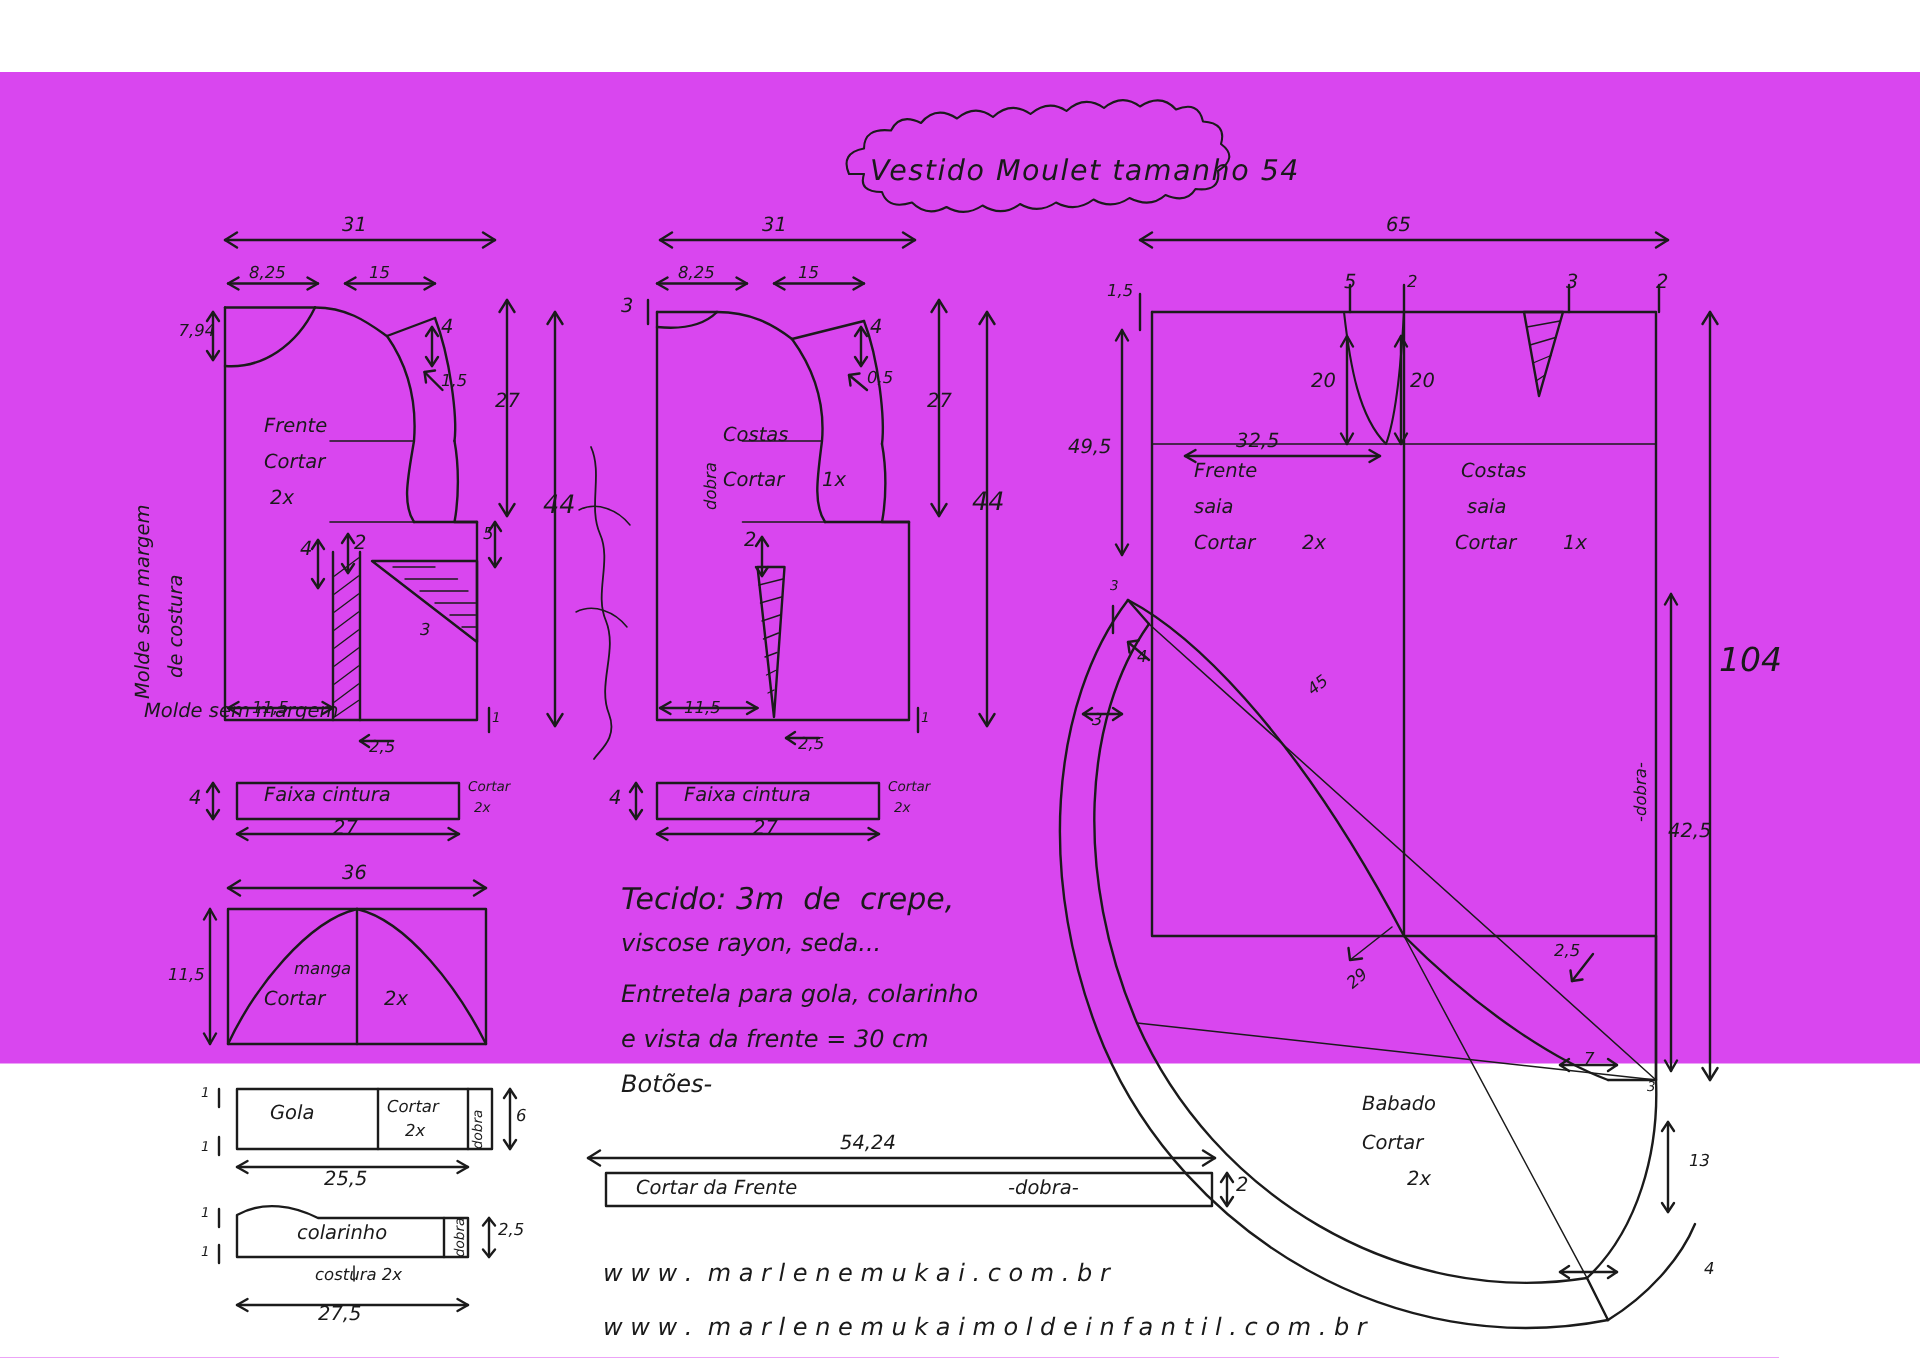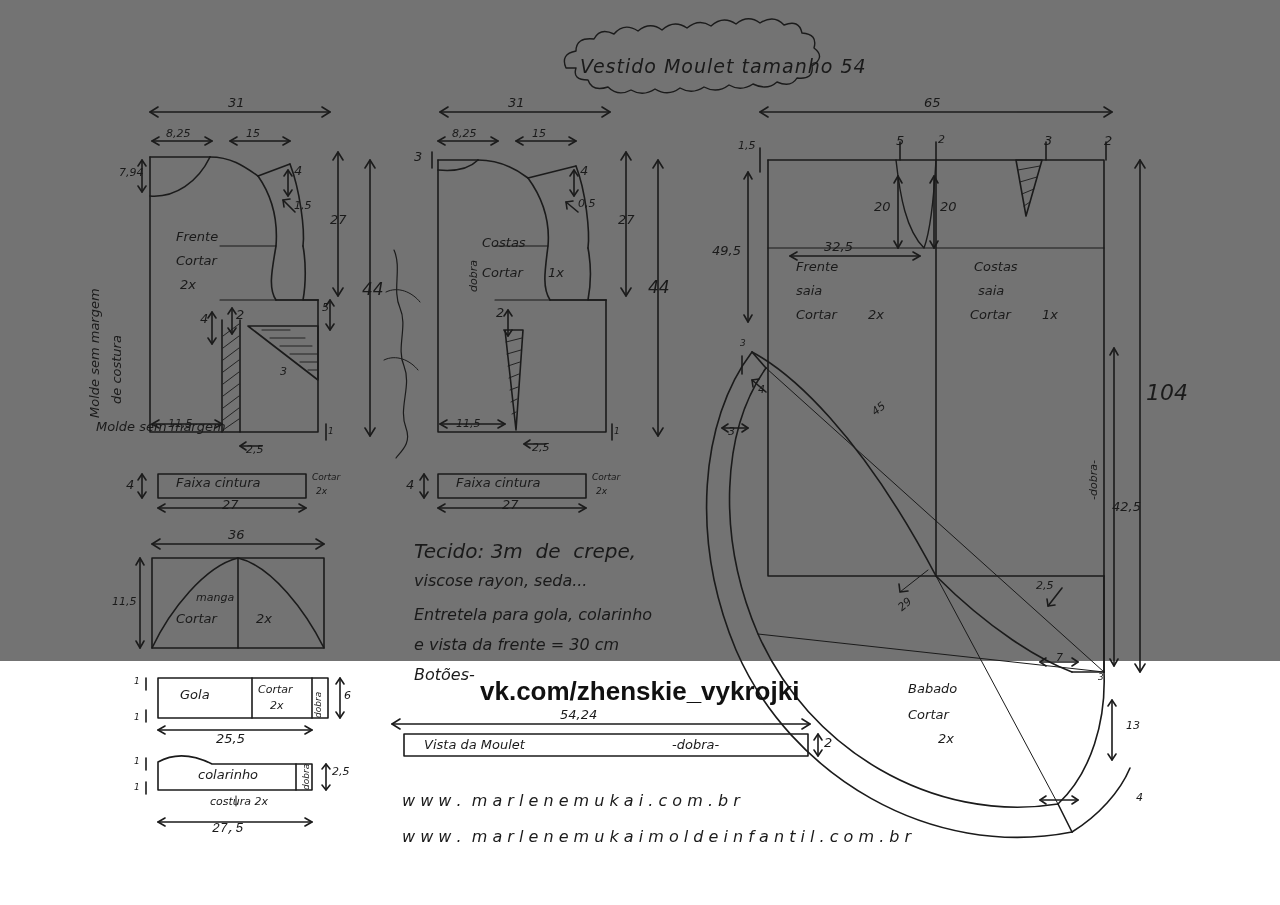--- a/index.html
+++ b/index.html
@@ -5,21 +5,22 @@
   html,body{margin:0;padding:0;}
   body{
     width:1280px;height:905px;
     background:#ffffff;
     font-family:"DejaVu Sans", sans-serif;
     overflow:hidden;
   }
   #sheet{
     position:relative;
     width:1280px;height:661px;
-    background:#737373;
+    background:#d946ef;
+    margin-top:48px;
   }
   
   .hw{
     position:absolute;
     font-family:"DejaVu Sans", sans-serif;
     color:#1a1a1a;
     white-space:pre;
     line-height:1.15;
   }
   .hw.it{font-style:italic;}
@@ -379,30 +380,30 @@
   <div class="hw it num" style="left:216px;top:732px;">25,5</div>
 
   <div class="hw it tiny" style="left:134px;top:756px;">1</div>
   <div class="hw it tiny" style="left:134px;top:782px;">1</div>
   <div class="hw it lbl" style="left:198px;top:768px;">colarinho</div>
   <div style="position:absolute;left:294px;top:790px;transform:rotate(-90deg);transform-origin:left top;">
     <span class="hw it tiny" style="position:static;">dobra</span>
   </div>
   <div class="hw it small" style="left:332px;top:766px;">2,5</div>
   <div class="hw it small" style="left:210px;top:796px;">costura 2x</div>
-  <div class="hw it num" style="left:212px;top:822px;font-family:Liberation Mono, monospace;">27,5</div>
+  <div class="hw it num" style="left:212px;top:822px;">27,5</div>
 
   <div class="hw it" style="left:414px;top:540px;font-size:20px;">Tecido: 3m  de  crepe,</div>
   <div class="hw it" style="left:414px;top:572px;font-size:16px;">viscose rayon, seda...</div>
   <div class="hw it" style="left:414px;top:606px;font-size:16px;">Entretela para gola, colarinho</div>
   <div class="hw it" style="left:414px;top:636px;font-size:16px;">e vista da frente = 30 cm</div>
   <div class="hw it" style="left:414px;top:666px;font-size:16px;">Botões-</div>
 
   <div class="hw it num" style="left:560px;top:708px;">54,24</div>
-  <div class="hw it lbl" style="left:424px;top:738px;">Vista da Moulet</div>
+  <div class="hw it lbl" style="left:424px;top:738px;">Cortar da Frente</div>
   <div class="hw it lbl" style="left:672px;top:738px;">-dobra-</div>
   <div class="hw it num" style="left:824px;top:736px;">2</div>
 
   <div class="hw it num" style="left:924px;top:96px;">65</div>
   <div class="hw it small" style="left:738px;top:140px;">1,5</div>
   <div class="hw it num" style="left:896px;top:134px;">5</div>
   <div class="hw it small" style="left:938px;top:134px;">2</div>
   <div class="hw it num" style="left:1044px;top:134px;">3</div>
   <div class="hw it num" style="left:1104px;top:134px;">2</div>
   <div class="hw it num" style="left:874px;top:200px;">20</div>
@@ -434,18 +435,17 @@
   </div>
   <div class="hw it small" style="left:1036px;top:580px;">2,5</div>
   <div class="hw it small" style="left:1056px;top:652px;">7</div>
   <div class="hw it tiny" style="left:1098px;top:672px;">3</div>
   <div class="hw it small" style="left:1126px;top:720px;">13</div>
   <div class="hw it small" style="left:1136px;top:792px;">4</div>
   <div class="hw it lbl" style="left:908px;top:682px;">Babado</div>
   <div class="hw it lbl" style="left:908px;top:708px;">Cortar</div>
   <div class="hw it lbl" style="left:938px;top:732px;">2x</div>
 
-  <div class="wm">vk.com/zhenskie_vykrojki</div>
 
   <div class="hw it" style="left:402px;top:792px;font-size:16px;">w w w .  m a r l e n e m u k a i . c o m . b r</div>
   <div class="hw it" style="left:402px;top:828px;font-size:16px;">w w w .  m a r l e n e m u k a i m o l d e i n f a n t i l . c o m . b r</div>
 
 </div>
 
 </body></html>

